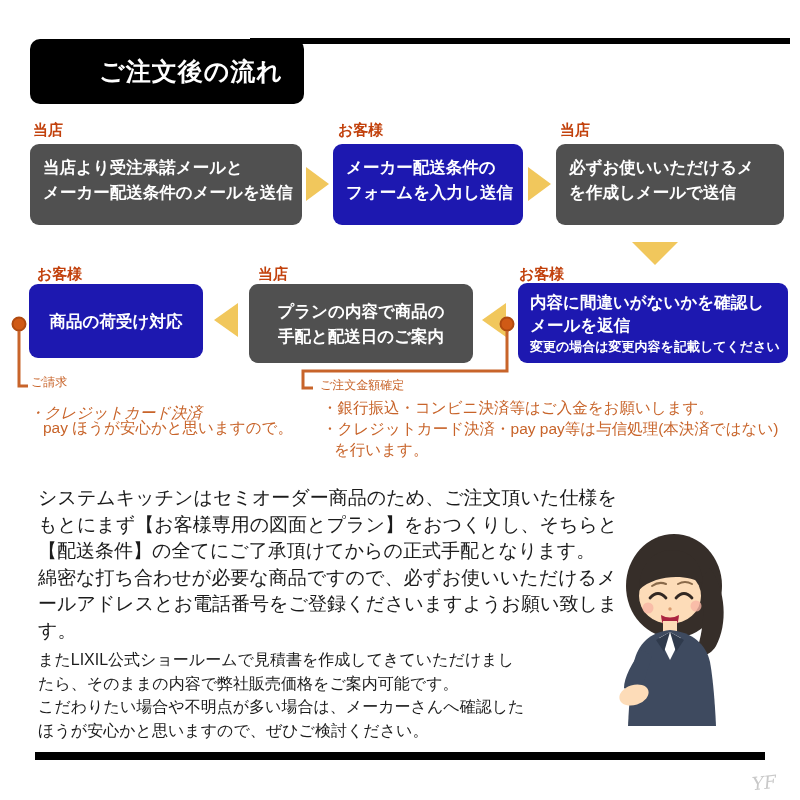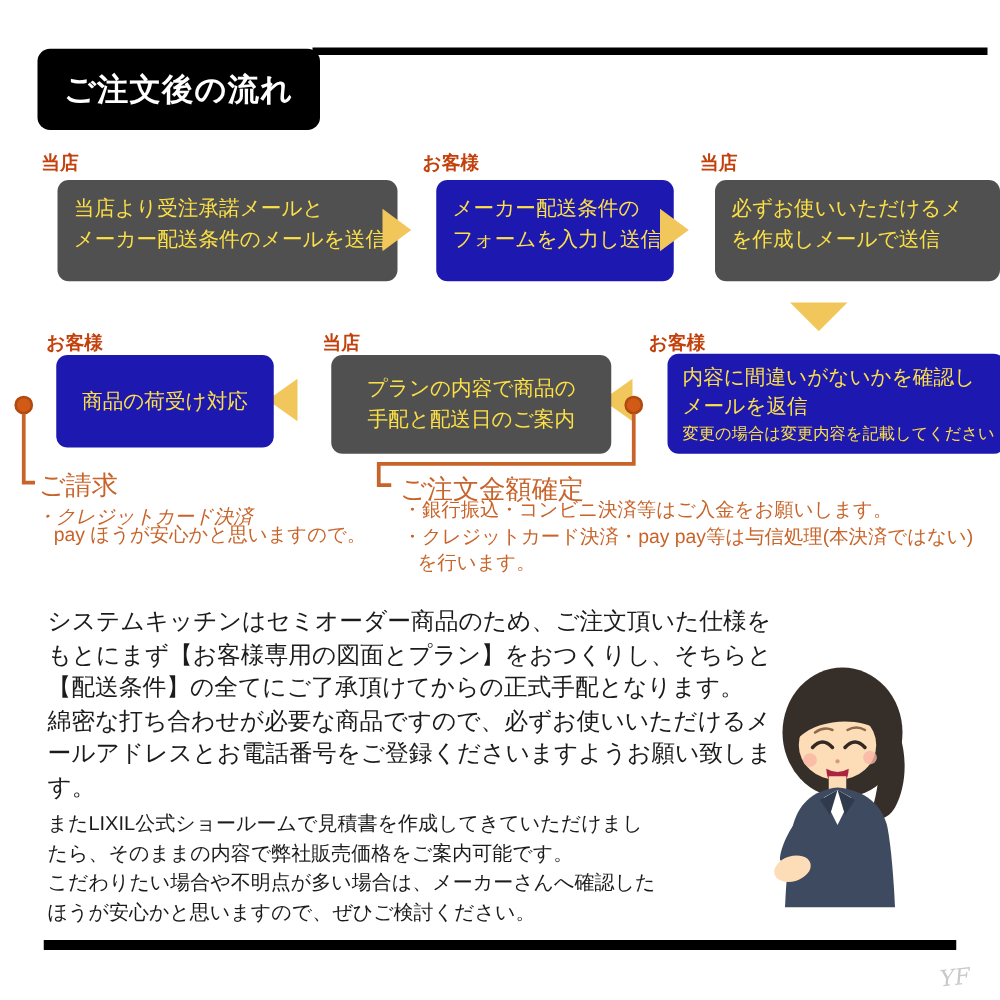--- a/index.html
+++ b/index.html
@@ -2,43 +2,43 @@
 <html><head>
 <meta charset="utf-8">
 <style>
   html,body{margin:0;padding:0;}
   body{background:#ffffff;font-family:"Liberation Sans","DejaVu Sans",sans-serif;}
   .canvas{position:relative;width:800px;height:800px;background:#fff;overflow:hidden;}
 
   
   .title-rule{position:absolute;left:250px;top:38px;width:540px;height:6px;background:#000;}
   .title-box{position:absolute;left:30px;top:39px;width:226px;height:65px;background:#000;border-radius:10px;
-             display:flex;align-items:center;justify-content:center;color:#fff;font-size:25px;font-weight:bold;letter-spacing:1px;}
+             display:flex;align-items:center;justify-content:center;color:#fff;font-size:25px;font-weight:bold;letter-spacing:1px;padding-left:48px;}
 
   
   .actor{position:absolute;font-size:15px;font-weight:bold;color:#c2410c;}
-  .fbox{position:absolute;border-radius:9px;color:#fde047;font-weight:normal;margin-left:16px;}
+  .fbox{position:absolute;border-radius:9px;color:#ffffff;font-weight:bold;}
   .store{background:#505050;}
   .customer{background:#1d18b0;}
   .fbox .txt{white-space:pre-line;font-size:16.5px;line-height:25px;padding:11px 6px 10px 13px;}
   .fbox.centered{display:flex;flex-direction:column;align-items:center;justify-content:center;text-align:center;}
   .fbox.centered .txt{padding:0;}
   .fbox .sub{font-size:13px;line-height:16px;padding:0 6px 6px 13px;white-space:nowrap;}
 
   
   .ar-right{position:absolute;width:0;height:0;border-top:17px solid transparent;border-bottom:17px solid transparent;border-left:23px solid #f1c75c;}
   .ar-left {position:absolute;width:0;height:0;border-top:17px solid transparent;border-bottom:17px solid transparent;border-right:24px solid #f1c75c;}
   .ar-down {position:absolute;width:0;height:0;border-left:23px solid transparent;border-right:23px solid transparent;border-top:23px solid #f1c75c;}
 
   
   .lines{position:absolute;left:0;top:0;pointer-events:none;}
 
   
   .co{position:absolute;color:#c8642a;white-space:nowrap;}
-  .co.h{font-size:21px;}
+  .co.h{font-size:12px;}
   .co.b{font-size:15.5px;}
 
   
   .para{position:absolute;left:38px;width:610px;color:#1b1b1b;white-space:pre-line;}
   .p1{top:485px;font-size:19px;line-height:26.5px;}
   .p2{top:648px;font-size:16px;line-height:23.5px;}
 
   .footer-rule{position:absolute;left:35px;top:752px;width:730px;height:8px;background:#000;}
   .watermark{position:absolute;left:752px;top:772px;font-family:"DejaVu Serif",serif;font-style:italic;font-size:18px;color:#c9c9c9;transform:rotate(-6deg);}
   .illo{position:absolute;left:612px;top:528px;}

